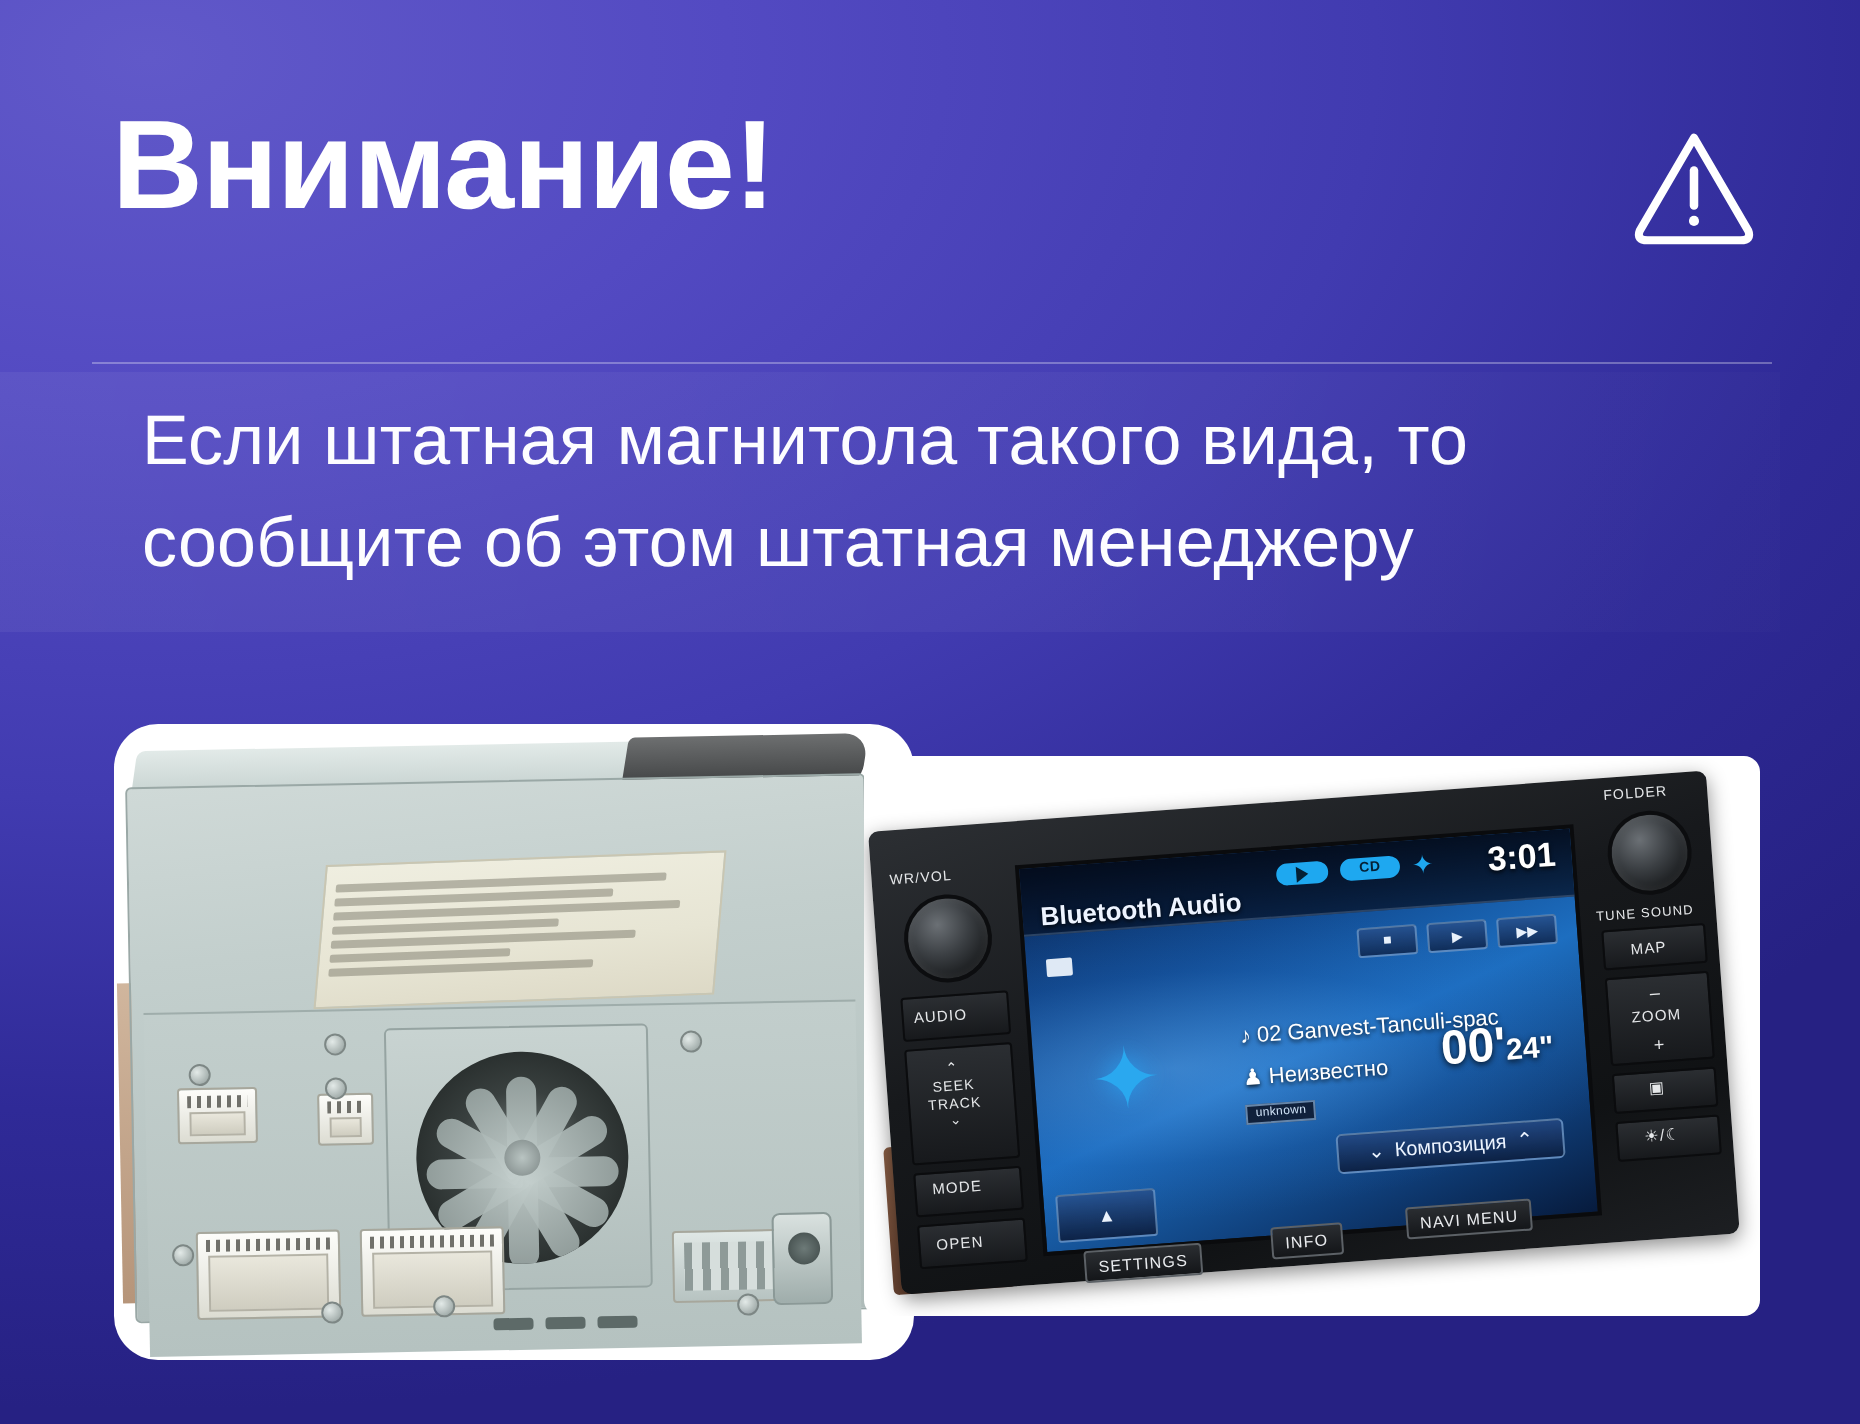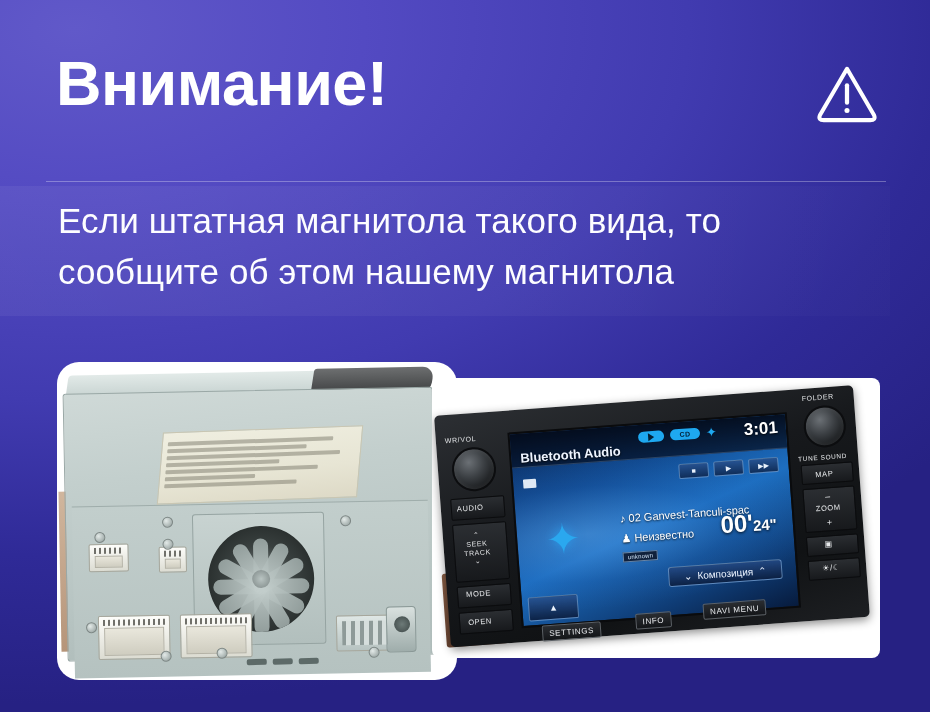--- a/index.html
+++ b/index.html
@@ -34,21 +34,21 @@
     position:absolute; left:46px; top:181px; width:840px; height:1px;
     background:rgba(255,255,255,0.30);
   }
 
   
   .subtitle-band {
     position:absolute; left:0; top:186px; width:890px; height:130px;
     background:linear-gradient(100deg, rgba(255,255,255,0.055) 0%, rgba(255,255,255,0.035) 60%, rgba(255,255,255,0.01) 100%);
   }
   .subtitle {
-    position:absolute; left:58px; top:196px; width:830px;
+    position:absolute; left:71px; top:196px; width:830px;
     font-size:35px; font-weight:400; color:#fdfdff;
     line-height:1.45; letter-spacing:0.1px;
   }
   .subtitle .line { display:block; white-space:nowrap; }
 
   
   .photos { position:absolute; left:0; top:330px; width:930px; height:382px; }
 
   .photo {
     position:absolute; background:#ffffff; overflow:hidden;
@@ -338,21 +338,21 @@
         <circle cx="32" cy="48" r="2.6" fill="#ffffff"></circle>
       </svg>
     </div>
   </div>
 
   <div class="divider"></div>
 
   <div class="subtitle-band"></div>
   <div class="subtitle">
     <span class="line">Если штатная магнитола такого вида, то</span>
-    <span class="line">сообщите об этом нашему магнитола</span>
+    <span class="line">сообщите об этом штатная менеджеру</span>
   </div>
 
   <div class="photos">
 
     <div class="photo photo-left">
       <div class="chassis">
         <div class="side-strip"></div>
         <div class="ch-top"></div>
         <div class="ch-top-edge"></div>
         <div class="ch-body">

